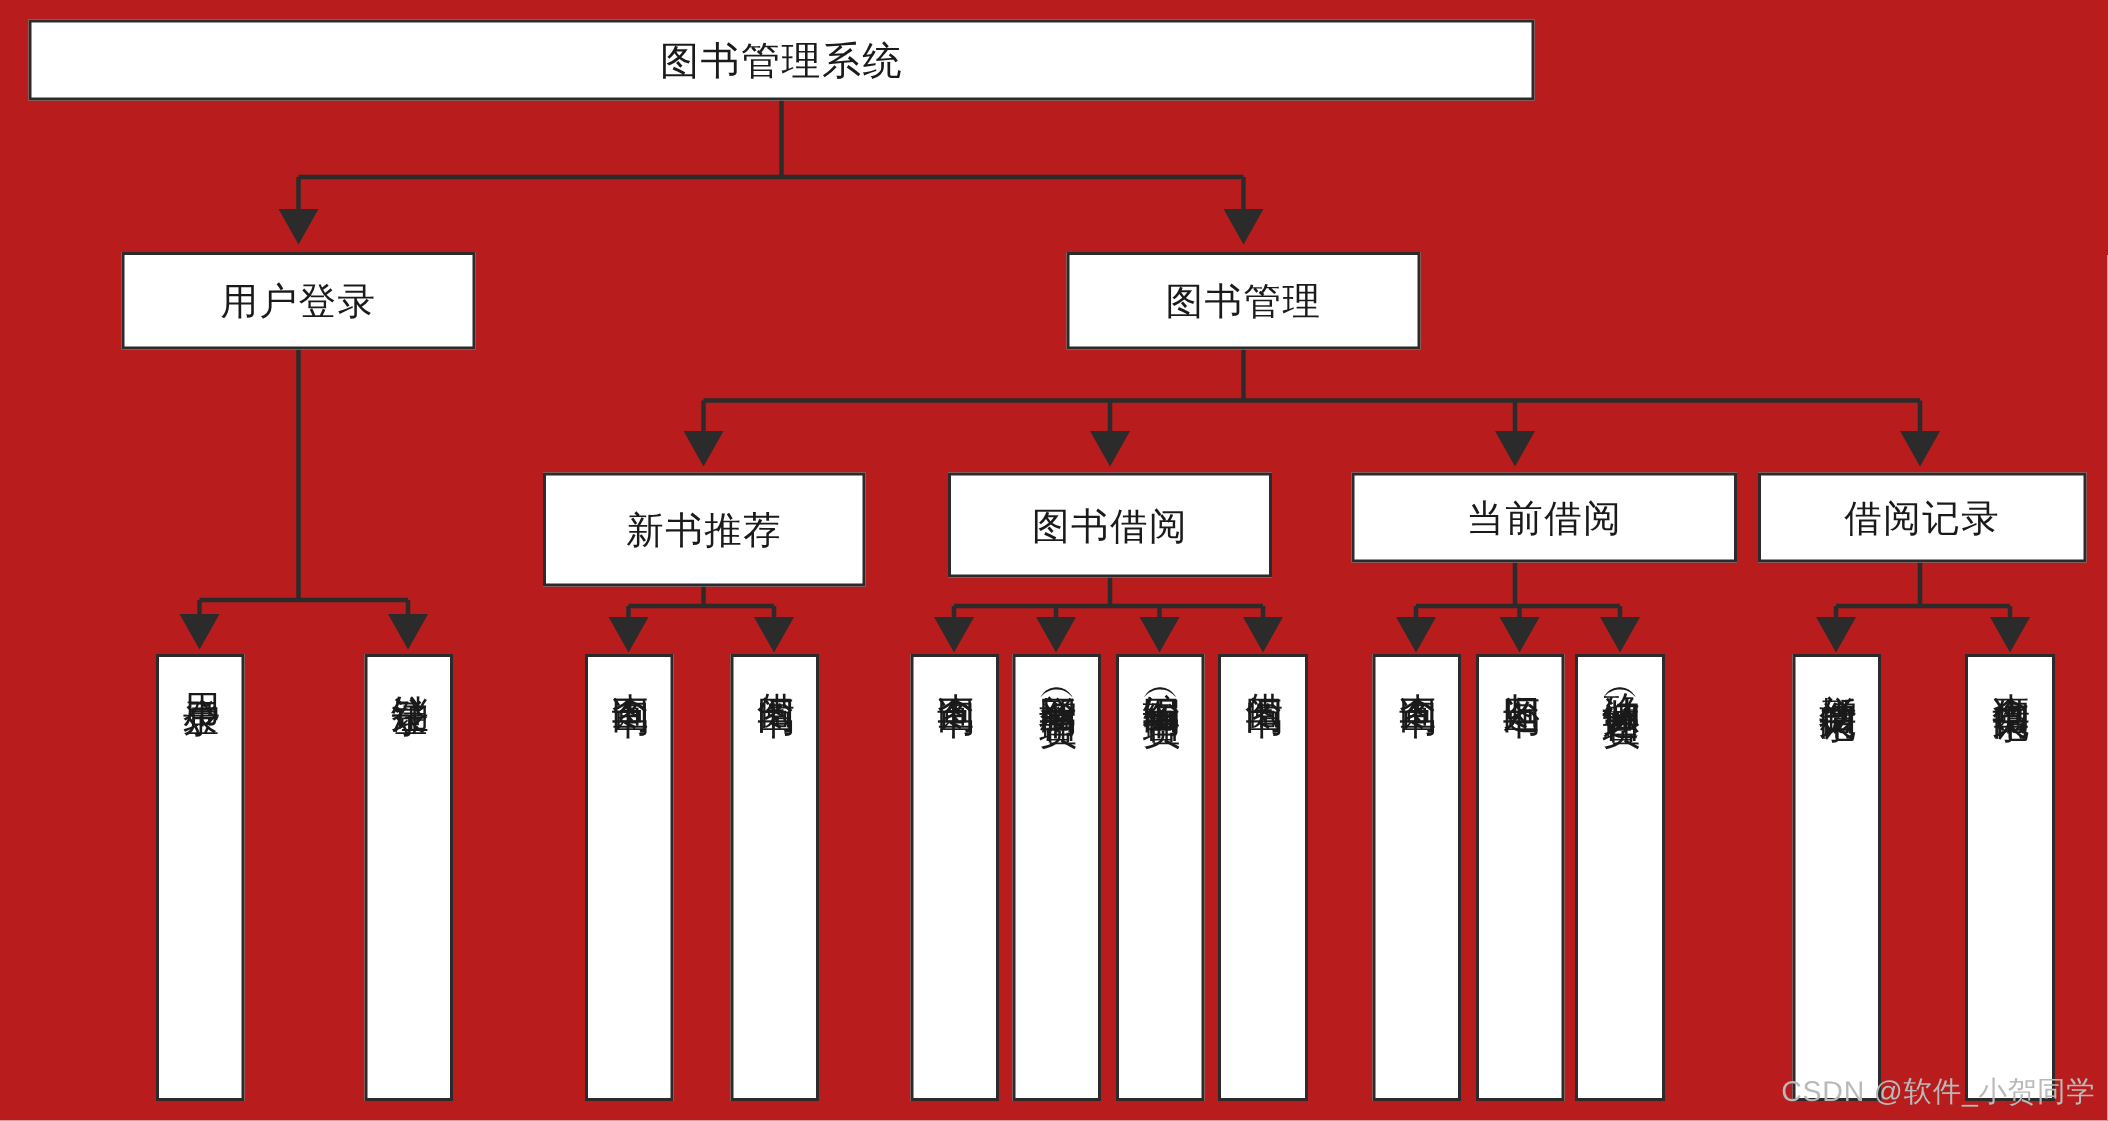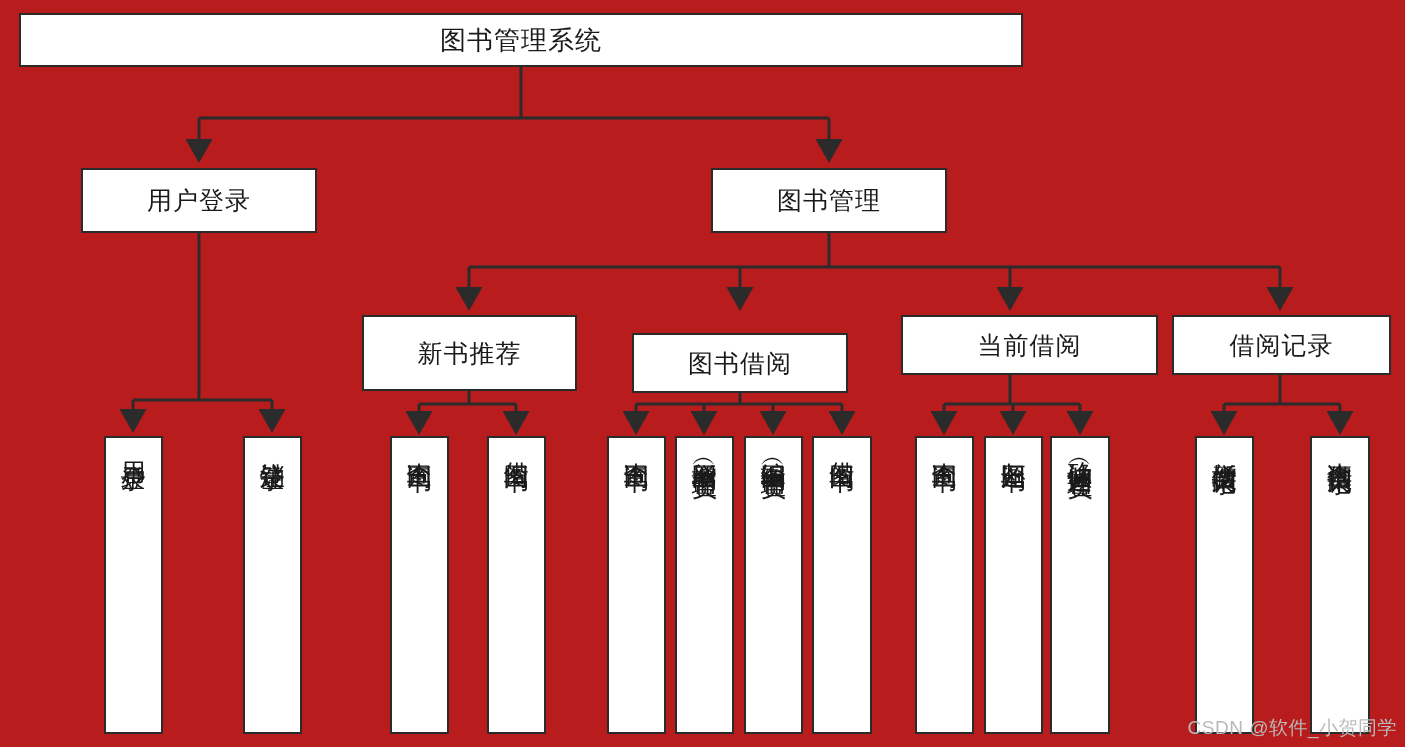--- a/index.html
+++ b/index.html
@@ -129,21 +129,21 @@
   <div class="node horiz" style="left:81px; top:168px; width:236px; height:65px;">
     <span>用户登录</span>
   </div>
   <div class="node horiz" style="left:711px; top:168px; width:236px; height:65px;">
     <span>图书管理</span>
   </div>
 
   <div class="node horiz" style="left:362px; top:315px; width:215px; height:76px;">
     <span>新书推荐</span>
   </div>
-  <div class="node horiz" style="left:632px; top:333px; width:216px; height:60px;">
+  <div class="node horiz" style="left:632px; top:315px; width:216px; height:70px;">
     <span>图书借阅</span>
   </div>
   <div class="node horiz" style="left:901px; top:315px; width:257px; height:60px;">
     <span>当前借阅</span>
   </div>
   <div class="node horiz" style="left:1172px; top:315px; width:219px; height:60px;">
     <span>借阅记录</span>
   </div>
 
   <div class="node vert" style="left:104px; top:436px; width:59px; height:298px;">

